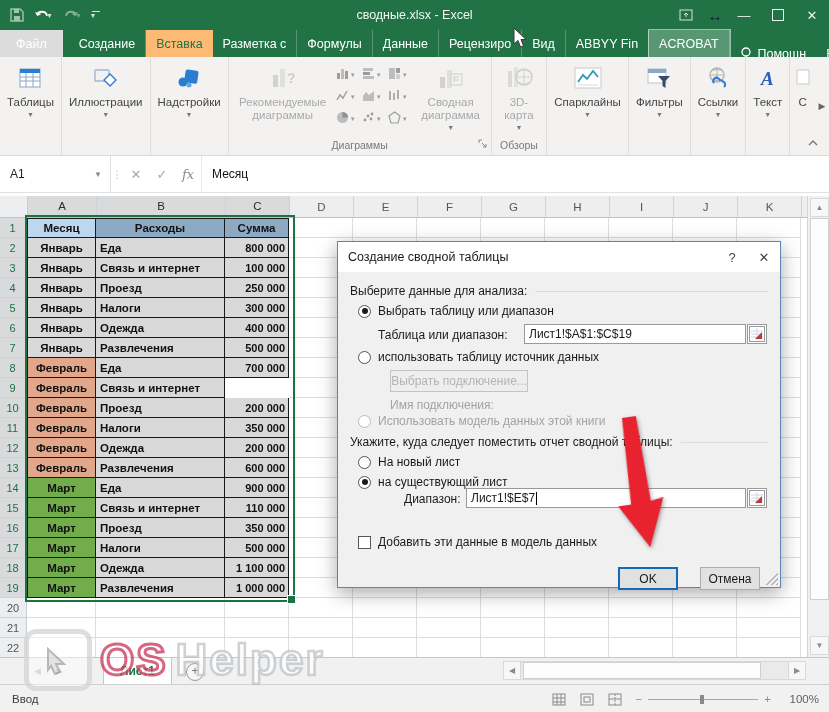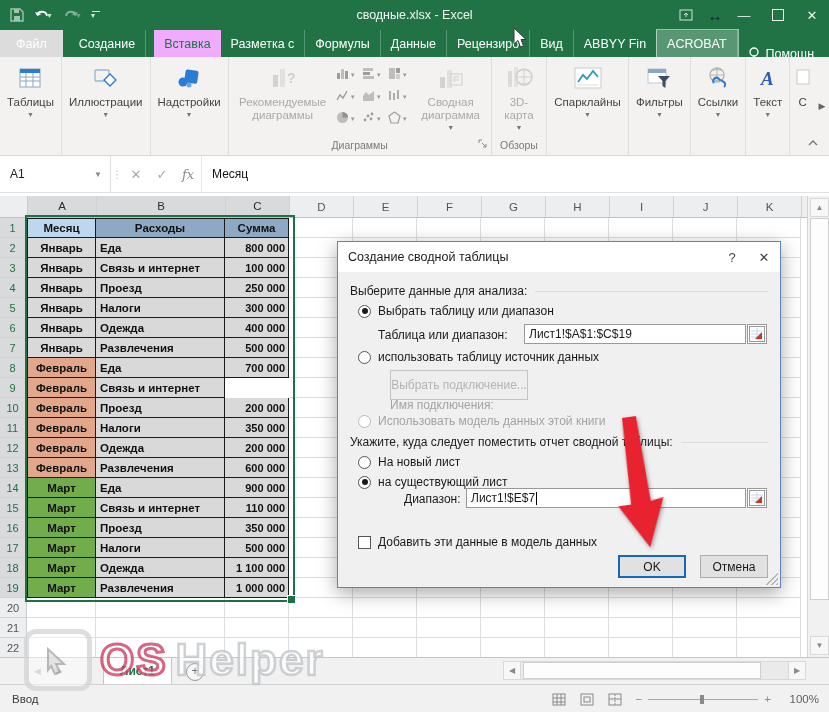--- a/index.html
+++ b/index.html
@@ -11,21 +11,21 @@
   .qat svg{display:block;}
   .qcar{font-size:7px;color:#cfe3d8;margin-left:-6px;}
   #title-text{position:absolute;left:0;right:0;text-align:center;font-size:12.5px;color:#f2f7f4;pointer-events:none;}
   #winbtns{margin-left:auto;display:flex;align-items:center;height:30px;}
   .wbtn{width:34px;height:30px;display:flex;align-items:center;justify-content:center;color:#e8f1ec;font-size:13px;}
   #resize-cursor{color:#141736;font-weight:bold;font-size:15px;width:24px;text-align:center;}
   
   #tabrow{left:0;top:30px;width:829px;height:27px;background:#217346;display:flex;align-items:stretch;color:#fff;font-size:12.5px;}
   .rtab{display:flex;align-items:center;padding:0 10px;border-right:1px solid rgba(255,255,255,.25);white-space:nowrap;}
   #filetab{background:#dcdcdc;color:#fff;padding:0 16px;display:flex;align-items:center;margin-right:6px;}
-  .rtab.active{background:#f0abfc;color:#217346;border-right:none;margin-left:8px;}
+  .rtab.active{background:#fdba74;color:#217346;border-right:none;}
   .rtab.hl{background:rgba(255,255,255,.25);outline:1px solid rgba(255,255,255,.55);}
   #rtabs{display:flex;}
   #rtabs-right{display:flex;margin-left:auto;}
   .rtab.right{border-right:none;gap:6px;margin-top:20px;}
   .tic svg{display:block;}
   
   #ribbon{left:0;top:57px;width:829px;height:98px;background:#f3f2f1;border-bottom:1px solid #d8d8d8;display:flex;}
   .rgroup{display:flex;flex-direction:column;border-right:1px solid #e0dedc;position:relative;}
   .rgroup .gbody{flex:1;display:flex;align-items:flex-start;justify-content:center;padding-top:3px;}
   .gcap{height:17px;font-size:10.5px;color:#7a7a7a;text-align:center;line-height:15px;}
@@ -101,23 +101,23 @@
   .drow{position:absolute;display:flex;align-items:center;gap:7px;}
   .rad{width:13px;height:13px;border:1px solid #555;border-radius:50%;background:#fff;box-sizing:border-box;position:relative;flex:none;}
   .rad.sel::after{content:"";position:absolute;left:2.5px;top:2.5px;width:6px;height:6px;border-radius:50%;background:#1a1a1a;}
   .rad.disb{border-color:#bababa;}
   .chk{width:13px;height:13px;border:1px solid #555;background:#fff;box-sizing:border-box;flex:none;}
   .dlbl{white-space:nowrap;}
   .dis2{color:#a3a3a3;}
   .dinput{position:absolute;height:20px;background:#fff;border:1px solid #999;box-sizing:border-box;display:flex;align-items:center;padding-left:4px;font-size:12px;}
   .caret{width:1px;height:13px;background:#000;margin-left:1px;}
   .rpick{position:absolute;width:20px;height:20px;background:#fff;border:1px solid #999;box-sizing:border-box;display:flex;align-items:center;justify-content:center;}
-  .dbtn{position:absolute;width:68px;height:23px;background:#e1e1e1;border:1px solid #adadad;display:flex;align-items:center;justify-content:center;font-size:12px;color:#1a1a1a;box-sizing:border-box;}
+  .dbtn{position:absolute;width:60px;height:23px;background:#e1e1e1;border:1px solid #adadad;display:flex;align-items:center;justify-content:center;font-size:12px;color:#1a1a1a;box-sizing:border-box;margin-top:12px;}
   #dlg-ok{border:2px solid #1469bd;}
-  #btn-conn{position:absolute;width:138px;height:30px;background:#eeeeee;border:1px solid #c3c3c3;color:#b4b4b4;display:flex;align-items:center;justify-content:center;box-sizing:border-box;}
+  #btn-conn{position:absolute;width:138px;height:22px;background:#eeeeee;border:1px solid #c3c3c3;color:#b4b4b4;display:flex;align-items:center;justify-content:center;box-sizing:border-box;}
   #dlg-grip{position:absolute;right:2px;bottom:2px;width:12px;height:12px;background:
     linear-gradient(135deg,transparent 50%,#b5b5b5 50%,#b5b5b5 57%,transparent 57%,transparent 70%,#b5b5b5 70%,#b5b5b5 77%,transparent 77%,transparent 90%,#b5b5b5 90%);}
   
   #red-arrow{pointer-events:none;}
   #watermark{left:24px;top:629px;display:flex;align-items:center;gap:8px;opacity:.8;pointer-events:none;}
   #wm-box{width:58px;height:52px;border:5px solid #d6d6d6;border-radius:12px;background:rgba(255,255,255,.55);display:flex;align-items:center;justify-content:center;}
   .wm-os{font-size:44px;font-weight:bold;color:#fff;-webkit-text-stroke:3px #ce4063;letter-spacing:2px;line-height:52px;}
   .wm-helper{font-size:44px;font-weight:bold;color:#fff;-webkit-text-stroke:2.5px #c3c7cb;letter-spacing:2px;line-height:52px;}
   #cursor-tabs{pointer-events:none;}
 </style>

